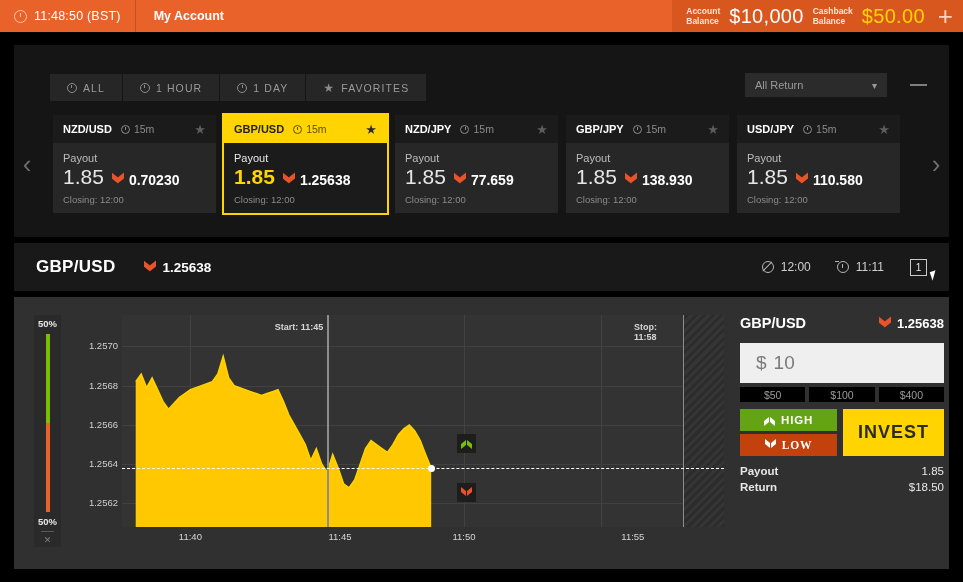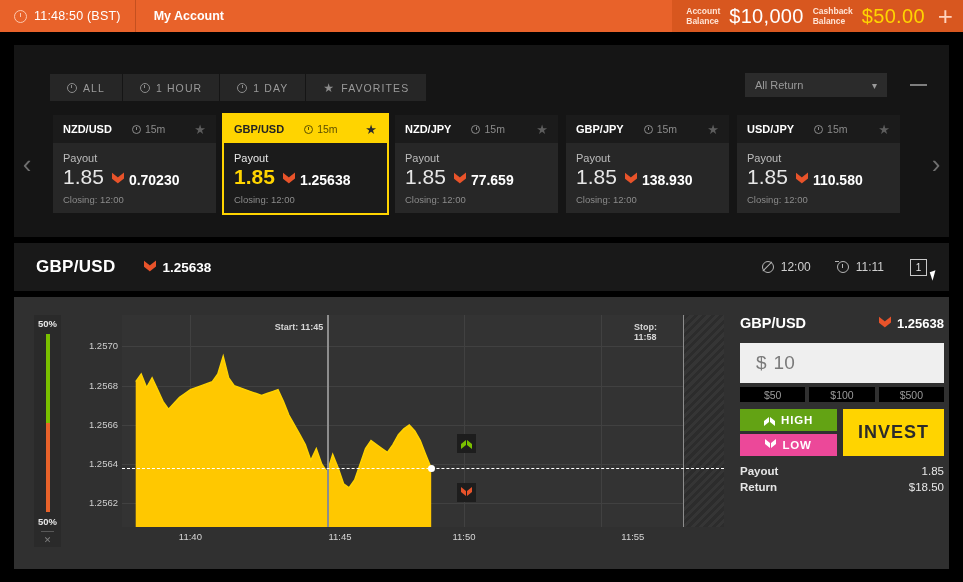--- a/index.html
+++ b/index.html
@@ -61,21 +61,21 @@
   
   .carousel { position: absolute; left: 0; top: 70px; width: 935px; height: 110px; }
   .arrow { position: absolute; top: 26px; width: 22px; height: 46px; color: #6e6e6e; font-size: 26px;
     font-weight: 200; display: flex; align-items: center; justify-content: center; }
   .arrow.l { left: 2px; } .arrow.r { right: 2px; }
 
   .cards { position: absolute; left: 39px; top: 0; display: flex; gap: 8px; }
   .card { width: 163px; background: #272727; }
   .card-h {
     height: 28px; background: #1b1b1b; display: flex; align-items: center;
-    padding: 0 10px; gap: 20px;
+    padding: 0 10px; gap: 9px;
   }
   .card-sym { color: #fff; font-size: 11px; font-weight: bold; }
   .card-tf { color: #8b8b8b; font-size: 10.5px; display: flex; align-items: center; gap: 4px; }
   .card-tf .ci { width: 9px; height: 9px; border: 1.2px solid #8b8b8b; border-radius: 50%; position: relative; }
   .card-tf .ci:after { content:""; position:absolute; left:3.1px; top:1.5px; width:1px; height:3px; background:#8b8b8b; }
   .card-star { margin-left: auto; color: #5d5d5d; font-size: 13px; }
   .card-b { padding: 9px 10px 8px 10px; }
   .card-payout-l { color: #bdbdbd; font-size: 11px; margin-bottom: 1px; }
   .card-mid { display: flex; align-items: baseline; gap: 8px; }
   .card-payout-v { color: #e6e6e6; font-size: 21px; font-weight: 300; }
@@ -165,21 +165,21 @@
   .t-amount { width: 204px; height: 40px; background: #efefef; color: #7a7a7a;
     font-size: 19px; display: flex; align-items: center; padding: 0 16px; gap: 7px; }
   .t-quick { display: flex; gap: 4px; margin-top: 4px; }
   .t-qb { flex: 1; height: 15px; background: #000000; color: #9a9a9a; font-size: 10.5px;
     display: flex; align-items: center; justify-content: center; }
   .t-dir { display: flex; gap: 6px; margin-top: 7px; }
   .t-dircol { width: 104px; }
   .t-high, .t-low { height: 22px; display: flex; align-items: center; justify-content: center;
     gap: 6px; color: #fff; font-size: 11.5px; font-weight: bold; letter-spacing: .8px; }
   .t-high { background: #63a314; }
-  .t-low { background: #ec4899; margin-top: 3px; }
+  .t-low { background: #c2410c; margin-top: 3px; font-family: Liberation Serif, serif; }
   .t-high .up:before, .t-high .up:after { background: #fff; }
   .t-low .dnm:before, .t-low .dnm:after { background: #fff; }
   .t-invest { width: 108px; height: 47px; background: #ffd400; color: #2b2b2b;
     font-size: 18px; font-weight: bold; letter-spacing: 1px;
     display: flex; align-items: center; justify-content: center; }
   .t-row { display: flex; margin-top: 9px; color: #e6e6e6; font-size: 11.5px; }
   .t-row .k { font-weight: bold; }
   .t-row .v { margin-left: auto; }
   .t-row.second { margin-top: 4px; }
 </style>
@@ -431,21 +431,21 @@
           <span>1.25638</span>
         </div>
       </div>
       <div class="t-amount">
         <span>$</span>
         <span>10</span>
       </div>
       <div class="t-quick" id="quick">
           <div class="t-qb">$50</div>
           <div class="t-qb">$100</div>
-          <div class="t-qb">$500</div>
+          <div class="t-qb">$400</div>
         </div>
       <div class="t-dir">
         <div class="t-dircol">
           <div class="t-high">
             <span class="up"></span>
             <span>HIGH</span>
           </div>
           <div class="t-low">
             <span class="dnm"></span>
             <span>LOW</span>

